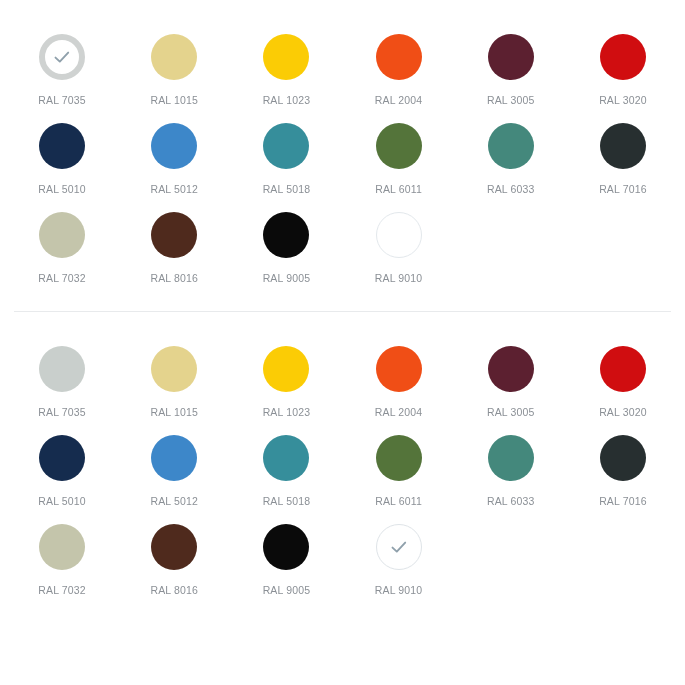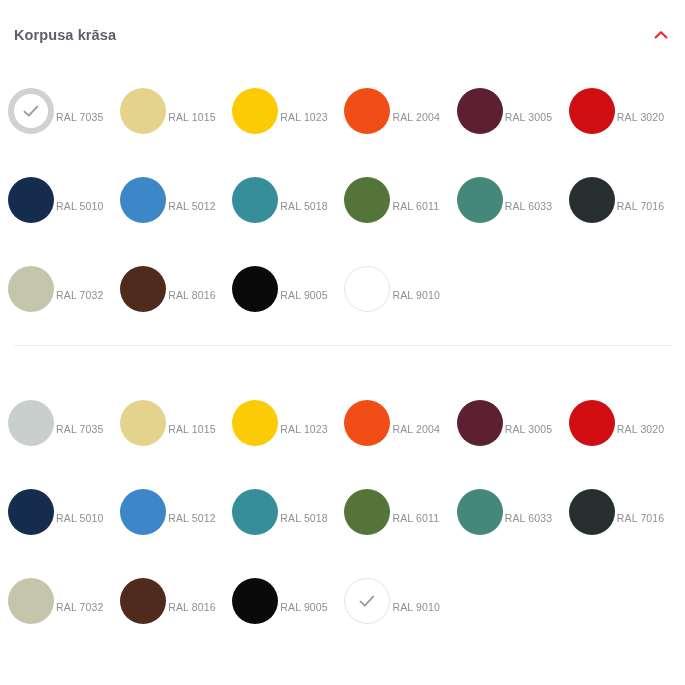--- a/index.html
+++ b/index.html
@@ -62,21 +62,21 @@
   .swatch-grid {
     display: grid;
     grid-template-columns: repeat(6, 1fr);
     padding: 14px 6px 0 6px;
     row-gap: 0;
     column-gap: 0;
   }
 
   .swatch-cell {
     display: flex;
-    flex-direction: row;
+    flex-direction: column;
     align-items: center;
     justify-content: flex-start;
     height: 89px;
     cursor: pointer;
     user-select: none;
   }
 
   .swatch-dot-wrap {
     width: 50px;
     height: 50px;
@@ -137,28 +137,20 @@
 
   .section-gap { height: 18px; }
 </style>
 </head>
 <body>
 
 <div class="page">
   <div class="section-gap"></div>
   <div id="sections-root">
       <div class="section">
-        <div class="section-header">
-          <div class="section-title">Korpusa krāsa</div>
-          <span class="chevron">
-            <svg width="14" height="10" viewBox="0 0 14 10">
-              <path d="M1.6 7.4 L7 2.2 L12.4 7.4" fill="none" stroke="#f0272a" stroke-width="2.1" stroke-linecap="round" stroke-linejoin="round"></path>
-            </svg>
-          </span>
-        </div>
         <div class="swatch-grid">
           <div class="swatch-cell">
             <div class="swatch-dot-wrap">
               <div class="swatch-dot selected-ring" style="background: rgb(201, 207, 204);">
                 <span class="check-icon">
                   <svg width="22" height="22" viewBox="0 0 22 22">
                     <path d="M4.5 11.6 L8.8 15.6 L17.2 6.6" fill="none" stroke="#8fa0ab" stroke-width="1.9" stroke-linecap="round" stroke-linejoin="round"></path>
                   </svg>
                 </span>
               </div>

